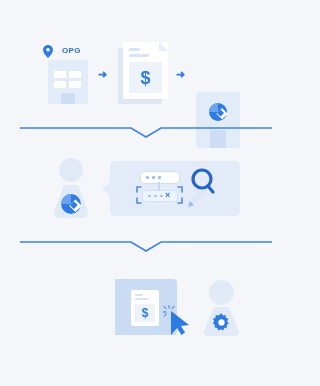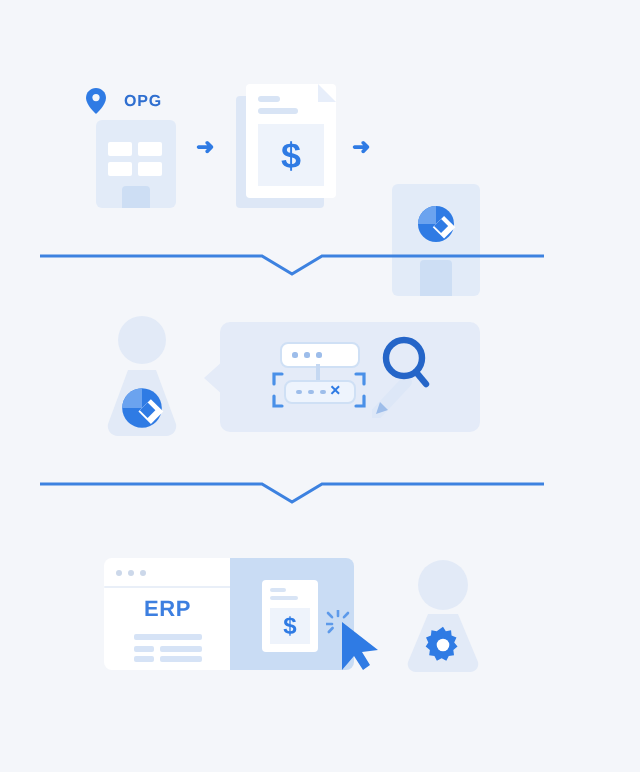--- a/index.html
+++ b/index.html
@@ -194,32 +194,20 @@
 </div>
 
 <div class="divider" style="top:236px;">
   <svg width="292" height="18" viewBox="0 0 292 18">
     <path d="M20 6 L131 6 L146 15 L161 6 L272 6" fill="none" stroke="#3d82e0" stroke-width="1.6"></path>
   </svg>
 </div>
 
 <div class="stage" id="stage3">
 
-  <div class="browser" style="left:52px;top:31px;width:64px;height:56px;">
-    <span class="dot3" style="left:6px;top:6px;width:3px;height:3px;"></span>
-    <span class="dot3" style="left:12px;top:6px;width:3px;height:3px;"></span>
-    <span class="dot3" style="left:18px;top:6px;width:3px;height:3px;"></span>
-    <div class="bar" style="left:0;top:14px;width:64px;height:1px;background:#e9eff8;"></div>
-    <span class="erp-text" style="left:20px;top:20px;">ERP</span>
-    <div class="bar" style="left:15px;top:38px;width:34px;height:3px;"></div>
-    <div class="bar" style="left:15px;top:44px;width:10px;height:3px;"></div>
-    <div class="bar" style="left:28px;top:44px;width:21px;height:3px;"></div>
-    <div class="bar" style="left:15px;top:49px;width:10px;height:3px;"></div>
-    <div class="bar" style="left:28px;top:49px;width:21px;height:3px;"></div>
-  </div>
 
   <div class="panel-blue" style="left:115px;top:31px;width:62px;height:56px;">
     <div style="position:absolute;left:16px;top:11px;width:28px;height:36px;background:#ffffff;border-radius:2px;">
       <div style="position:absolute;left:4px;top:4px;width:8px;height:2px;background:#d8e4f5;border-radius:1px;"></div>
       <div style="position:absolute;left:4px;top:8px;width:14px;height:2px;background:#d8e4f5;border-radius:1px;"></div>
       <div style="position:absolute;left:4px;top:14px;width:20px;height:18px;background:#eef3fb;">
         <span style="position:absolute;left:0;top:2px;width:20px;text-align:center;color:#2f7be4;font-weight:bold;font-size:12px;">$</span>
       </div>
     </div>
   </div>

